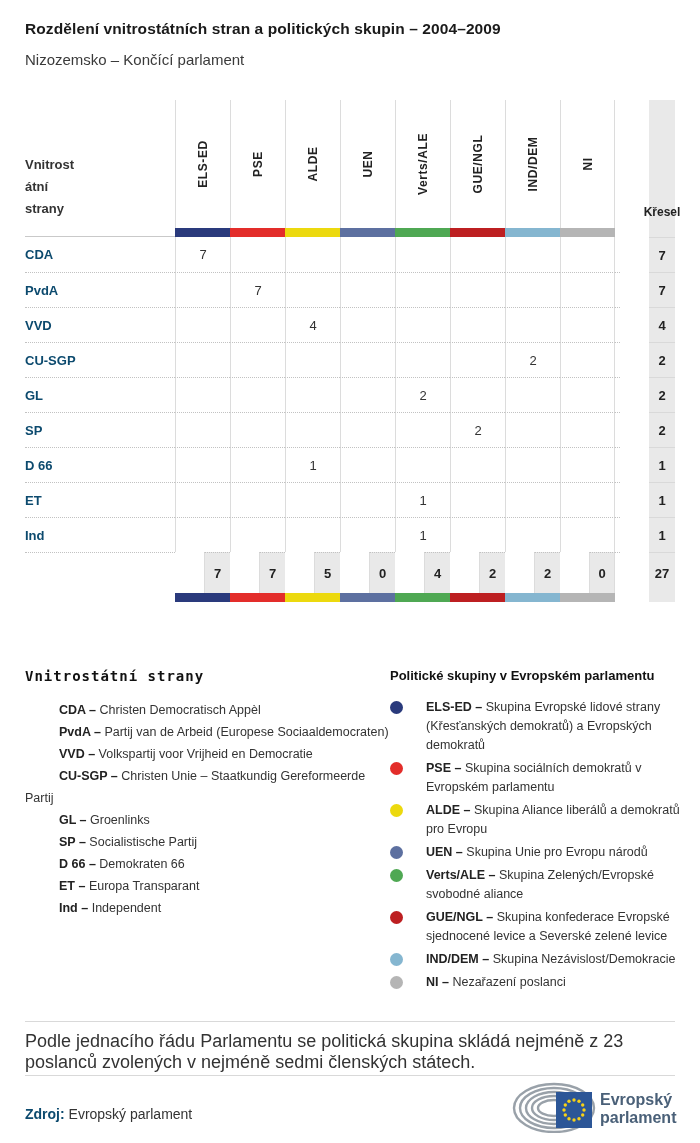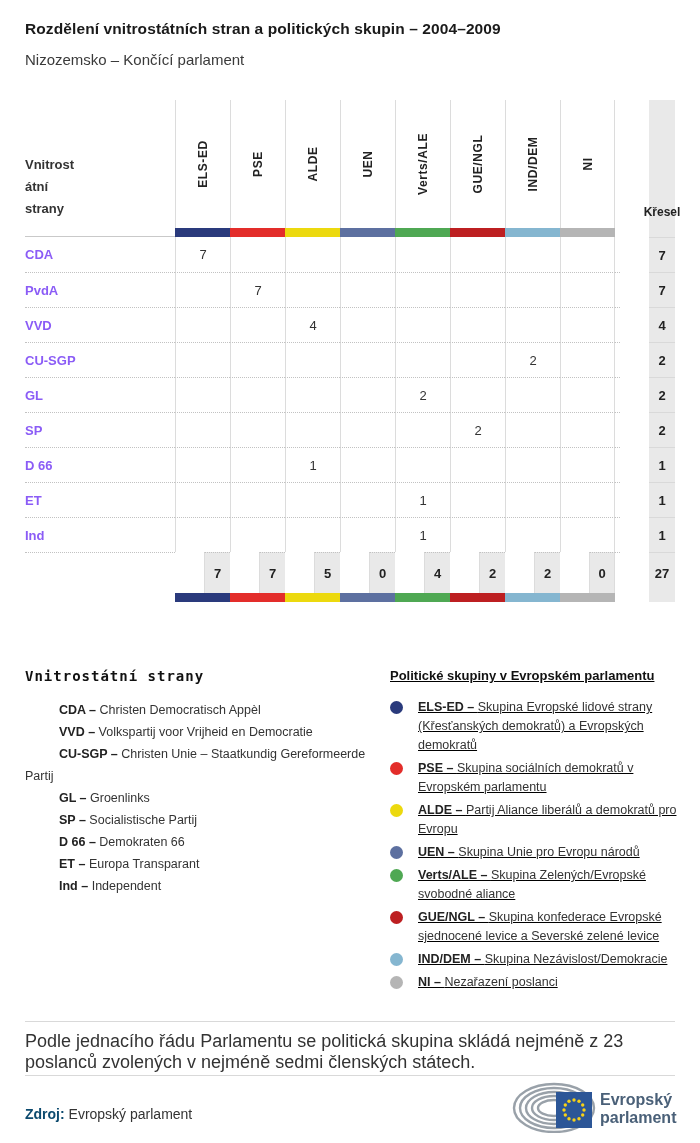--- a/index.html
+++ b/index.html
@@ -23,34 +23,34 @@
   .sol-t { border-top:1px solid #d9d9d9; }
   .gray { background:#e9e9e9;margin-left:29px; }
   .h-label { display:flex; flex-direction:column; justify-content:flex-end; font-weight:bold;
              font-size:13px; line-height:22px; white-space:pre-line; padding-bottom:8px; color:#333; }
   .h-group { display:flex; align-items:center; justify-content:center; }
   .h-group span { transform:rotate(-90deg); white-space:nowrap; font-weight:bold; font-size:12px;
                   letter-spacing:.6px; color:#222; }
   .h-kresel { display:flex; align-items:flex-end; justify-content:center; font-weight:bold;
               font-size:12px; padding-bottom:9px; color:#222; }
   .bar-underline { border-bottom:1px solid #c9c9c9; }
-  .lbl { display:flex; align-items:center; font-weight:bold; font-size:13px; color:#8b5cf6; }
+  .lbl { display:flex; align-items:center; font-weight:bold; font-size:13px; color:#0c4a6e; }
   .val { display:flex; align-items:center; justify-content:center; font-size:13px; color:#333; }
   .kv  { display:flex; align-items:center; justify-content:center; font-weight:bold; font-size:13px; color:#222; }
   .tot { font-weight:bold; color:#222; }
 
   
   .legend-left { position:absolute; left:25px; top:668px; width:365px; }
   .legend-left h3 { font-family:"DejaVu Sans Mono","Liberation Mono",monospace; font-size:14px;
                     font-weight:bold; letter-spacing:1px; color:#111; margin-bottom:15px; }
   .pitem { font-size:12.5px; line-height:22px; color:#333; }
   .pitem b { color:#222;margin-left:34px; }
-  .legend-right { position:absolute; left:390px; top:668px; width:290px;text-decoration:underline; }
+  .legend-right { position:absolute; left:390px; top:668px; width:290px; }
   .legend-right h3 { font-size:13px; font-weight:bold; color:#111; margin-bottom:15px; }
-  .gitem { display:flex; gap:15px; margin-bottom:4px; }
+  .gitem { display:flex; gap:23px; margin-bottom:4px; }
   .gdot { width:13px; height:13px; border-radius:50%; flex:0 0 13px; margin-top:3px; }
   .gtext { font-size:12.5px; line-height:19px; color:#333; }
   .gtext b { color:#222; }
 
   
   .rule { position:absolute; left:25px; width:650px; border-top:1px solid #d9d9d9; }
   #rule1 { top:1021px; } #rule2 { top:1075px; }
   .note { position:absolute; left:25px; top:1031px; width:655px; font-size:18px; line-height:21px; color:#333; }
   .source { position:absolute; left:25px; top:1106px; font-size:14px; color:#333; }
   .source b { color:#0c4a6e; }
@@ -225,20 +225,21 @@
       <div class="c" style="background: rgb(133, 182, 208);"></div>
       <div class="c" style="background: rgb(181, 181, 181);"></div>
       <div class="c"></div>
       <div class="c gray"></div>
     </div>
 
   <div class="legend-left">
     <h3>Vnitrostátní strany</h3>
     <div>
         <div class="pitem"><b>CDA – </b><span>Christen Democratisch Appèl</span></div>
+        <div class="pitem"><b>PvdA – </b><span>Partij van de Arbeid (Europese Sociaaldemocraten)</span></div>
         <div class="pitem"><b>VVD – </b><span>Volkspartij voor Vrijheid en Democratie</span></div>
         <div class="pitem"><b>CU-SGP – </b><span>Christen Unie – Staatkundig Gereformeerde Partij</span></div>
         <div class="pitem"><b>GL – </b><span>Groenlinks</span></div>
         <div class="pitem"><b>SP – </b><span>Socialistische Partij</span></div>
         <div class="pitem"><b>D 66 – </b><span>Demokraten 66</span></div>
         <div class="pitem"><b>ET – </b><span>Europa Transparant</span></div>
         <div class="pitem"><b>Ind – </b><span>Independent</span></div>
       </div>
   </div>
 
@@ -248,21 +249,21 @@
         <div class="gitem">
           <span class="gdot" style="background: rgb(42, 58, 124);"></span>
           <span class="gtext"><b>ELS-ED – </b><span>Skupina Evropské lidové strany (Křesťanských demokratů) a Evropských demokratů</span></span>
         </div>
         <div class="gitem">
           <span class="gdot" style="background: rgb(227, 45, 42);"></span>
           <span class="gtext"><b>PSE – </b><span>Skupina sociálních demokratů v Evropském parlamentu</span></span>
         </div>
         <div class="gitem">
           <span class="gdot" style="background: rgb(236, 217, 14);"></span>
-          <span class="gtext"><b>ALDE – </b><span>Partij Aliance liberálů a demokratů pro Evropu</span></span>
+          <span class="gtext"><b>ALDE – </b><span>Skupina Aliance liberálů a demokratů pro Evropu</span></span>
         </div>
         <div class="gitem">
           <span class="gdot" style="background: rgb(93, 112, 160);"></span>
           <span class="gtext"><b>UEN – </b><span>Skupina Unie pro Evropu národů</span></span>
         </div>
         <div class="gitem">
           <span class="gdot" style="background: rgb(79, 168, 83);"></span>
           <span class="gtext"><b>Verts/ALE – </b><span>Skupina Zelených/Evropské svobodné aliance</span></span>
         </div>
         <div class="gitem">

